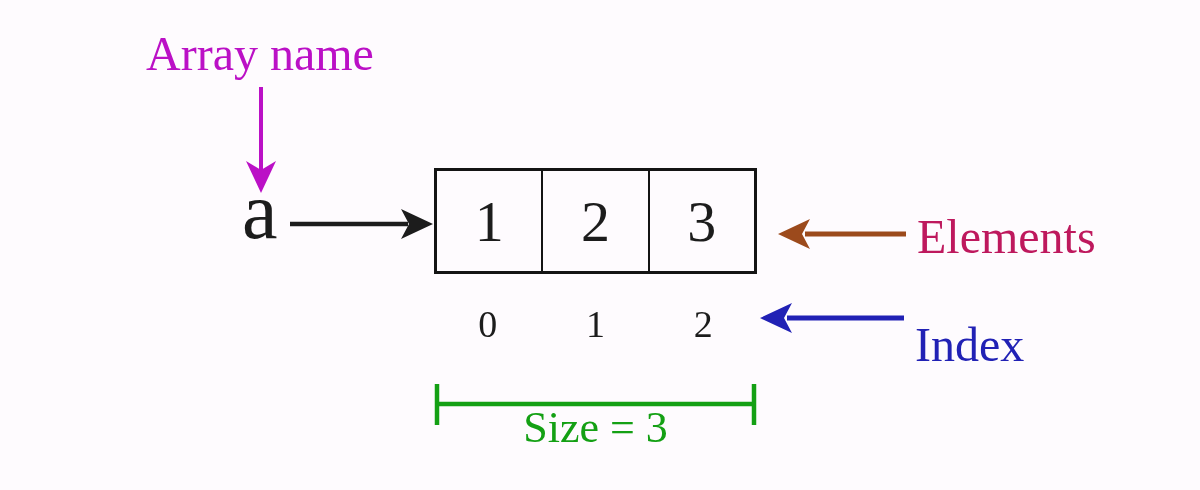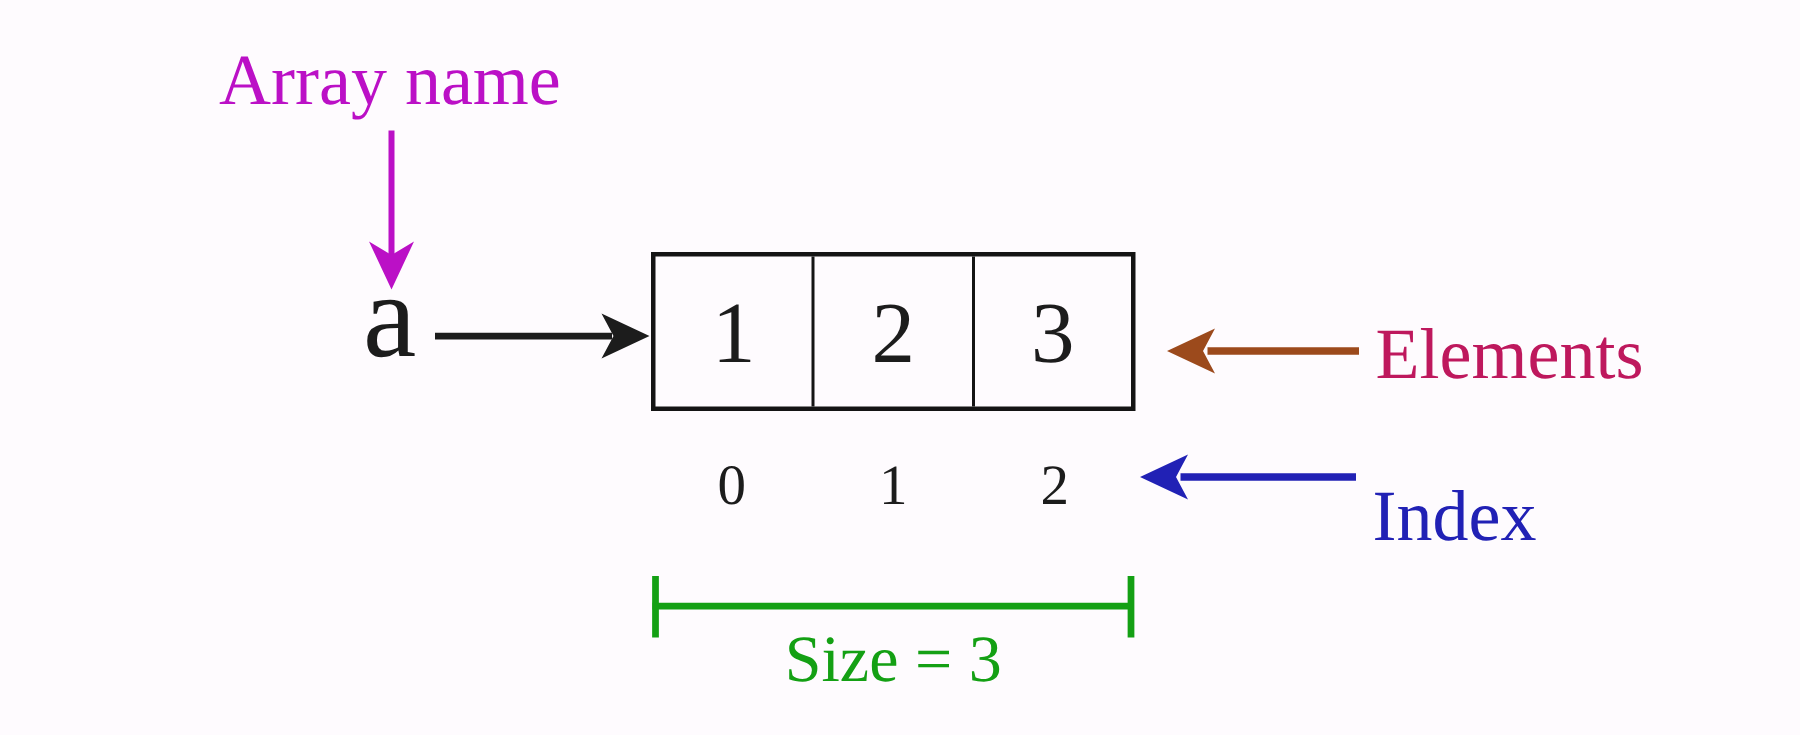--- a/index.html
+++ b/index.html
@@ -43,21 +43,21 @@
   }
   .idx {
     flex: 1;
     text-align: center;
     font-size: 38px;
     line-height: 1;
   }
   #size-label {
     position: absolute;
     left: 434px;
-    top: 418px;
+    top: 406px;
     width: 323px;
     text-align: center;
     font-size: 44px;
     line-height: 1;
     white-space: nowrap;
   }
   #arrow-layer {
     position: absolute;
     left: 0;
     top: 0;

